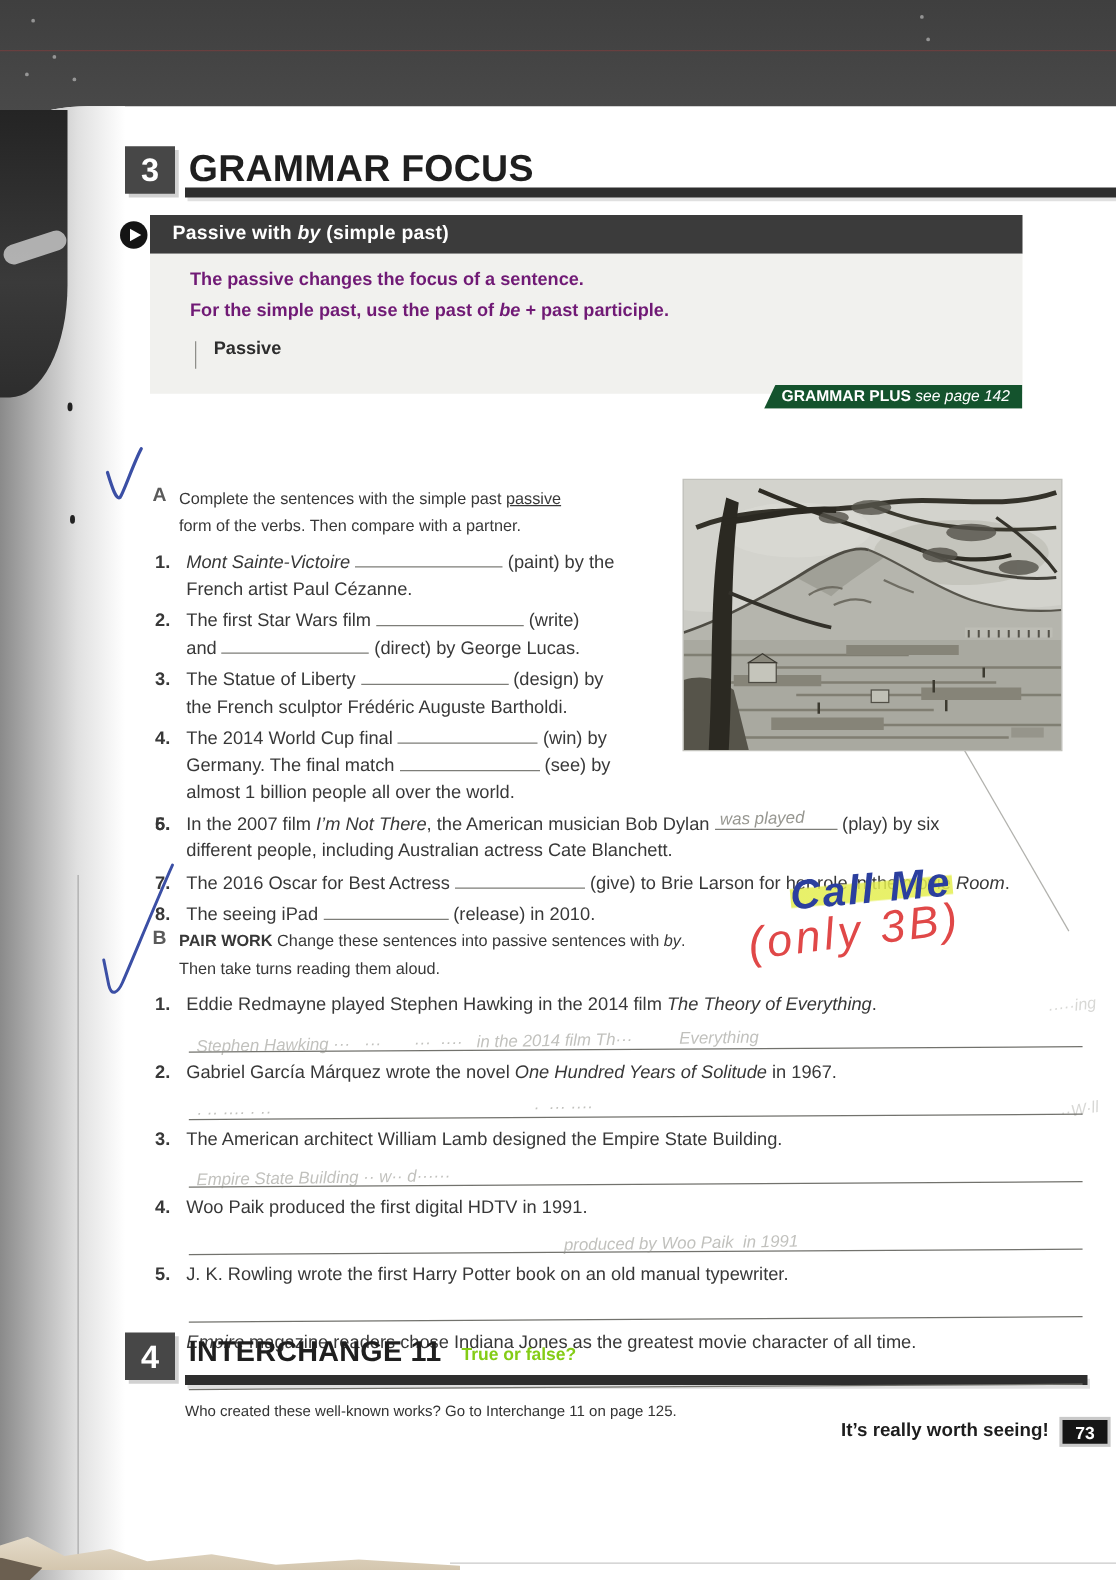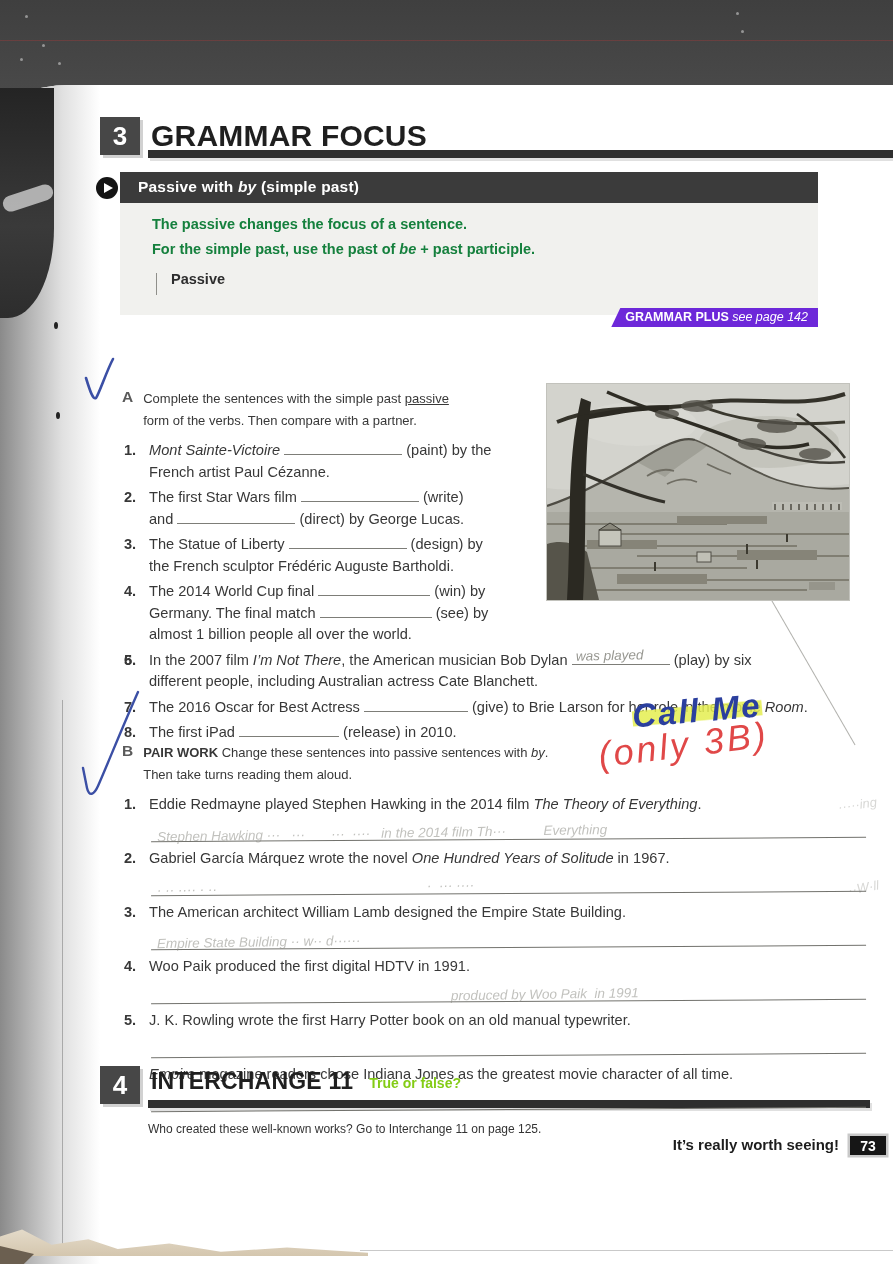--- a/index.html
+++ b/index.html
@@ -37,28 +37,28 @@
   .rule3{position:absolute;left:148px;top:150px;width:745px;height:8px;background:#2e2e2e;box-shadow:2px 3px 0 rgba(0,0,0,.12);}
   .sec4{top:1066px;}
   .rule4{position:absolute;left:148px;top:1100px;width:722px;height:8px;background:#2e2e2e;box-shadow:2px 3px 0 rgba(0,0,0,.12);}
   
   .play{position:absolute;left:96px;top:177px;width:22px;height:22px;border-radius:50%;background:#141414;z-index:5;
         display:flex;align-items:center;justify-content:center;}
   .play span{display:block;width:0;height:0;border-left:9px solid #fff;border-top:5.5px solid transparent;border-bottom:5.5px solid transparent;margin-left:3px;}
   .gbox{position:absolute;left:120px;top:172px;width:698px;z-index:4;}
   .gbox-head{background:#3b3b3b;color:#fff;font-weight:bold;font-size:15.5px;padding:6px 14px 7px 18px;letter-spacing:.2px;}
   .gbox-body{background:#f1f1ee;padding:13px 18px 20px 32px;position:relative;}
-  .grule{margin:0 0 9px 0;font-weight:bold;font-size:14.5px;color:#15803d;}
+  .grule{margin:0 0 9px 0;font-weight:bold;font-size:14.5px;color:#701a75;}
   .gcols{display:flex;margin-top:14px;}
   .gcol-h{font-weight:bold;font-size:14.5px;color:#2d2d2d;margin-bottom:7px;}
   .gcol-a{width:352px;}
   .gdiv{width:1px;background:#8f8f8a;margin:2px 14px 0 4px;}
   .gcol-p{flex:1;}
   .grow{margin:0 0 8px 0;font-size:14px;line-height:19px;color:#3d3d3d;}
-  .gplus{position:absolute;right:0;bottom:-12px;background:#6d28d9;color:#fff;font-size:12.5px;padding:2px 10px 3px 14px;
+  .gplus{position:absolute;right:0;bottom:-12px;background:#14532d;color:#fff;font-size:12.5px;padding:2px 10px 3px 14px;
         clip-path:polygon(9px 0,100% 0,100% 100%,0 100%);}
   .gplus .s-i{font-weight:normal;}
   
   .ex{position:absolute;left:122px;width:752px;z-index:3;}
   .exA{top:388px;}
   .exB{top:742px;}
   .ex-head{display:flex;}
   .ex-letter{font-weight:bold;color:#5a5a5a;font-size:15.5px;margin-right:10px;flex:0 0 auto;}
   .ex-intro{margin:0;font-size:13px;line-height:22px;color:#383838;}
   .ex-items{list-style:none;margin:8px 0 0 0;padding:0;}
@@ -176,21 +176,21 @@
         <li class="ex-item">
           <span class="num">6.</span>
           <span class="itxt"><span>In the 2007 film </span><span class="s-i">I’m Not There</span><span>, the American musician Bob Dylan </span><span class="blank" style="width: 98px;"><span class="pencil">was played</span></span><span> (play) by six</span><br><span>different people, including Australian actress Cate Blanchett.</span></span>
         </li>
         <li class="ex-item">
           <span class="num">7.</span>
           <span class="itxt"><span>The 2016 Oscar for Best Actress </span><span class="blank" style="width: 104px;"></span><span> (give) to Brie Larson for her role in the movie </span><span class="s-i">Room</span><span>.</span></span>
         </li>
         <li class="ex-item">
           <span class="num">8.</span>
-          <span class="itxt"><span>The first iPad </span><span class="blank" style="width: 100px;"></span><span> (release) in 2010.</span></span>
+          <span class="itxt"><span>The seeing iPad </span><span class="blank" style="width: 100px;"></span><span> (release) in 2010.</span></span>
         </li>
       </ol>
   </section>
 
   <figure class="painting">
     <svg width="302" height="216" viewBox="0 0 302 216">
       <rect width="302" height="216" fill="#cbcbc5"></rect>
       <path d="M0,0 h302 v100 c-60,8 -120,-6 -180,4 C80,96 40,110 0,104 Z" fill="#d3d3cd"></path>
       <ellipse cx="90" cy="40" rx="60" ry="22" fill="#dadad4" opacity=".7"></ellipse>
       <ellipse cx="222" cy="58" rx="70" ry="26" fill="#c0c0b8" opacity=".8"></ellipse>

